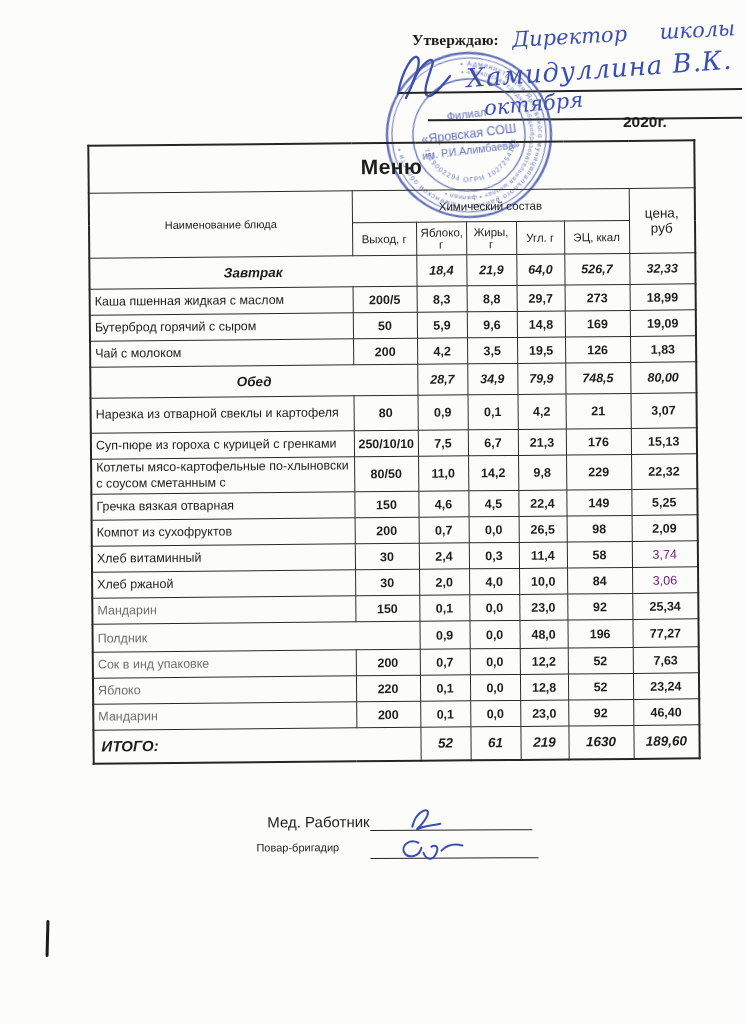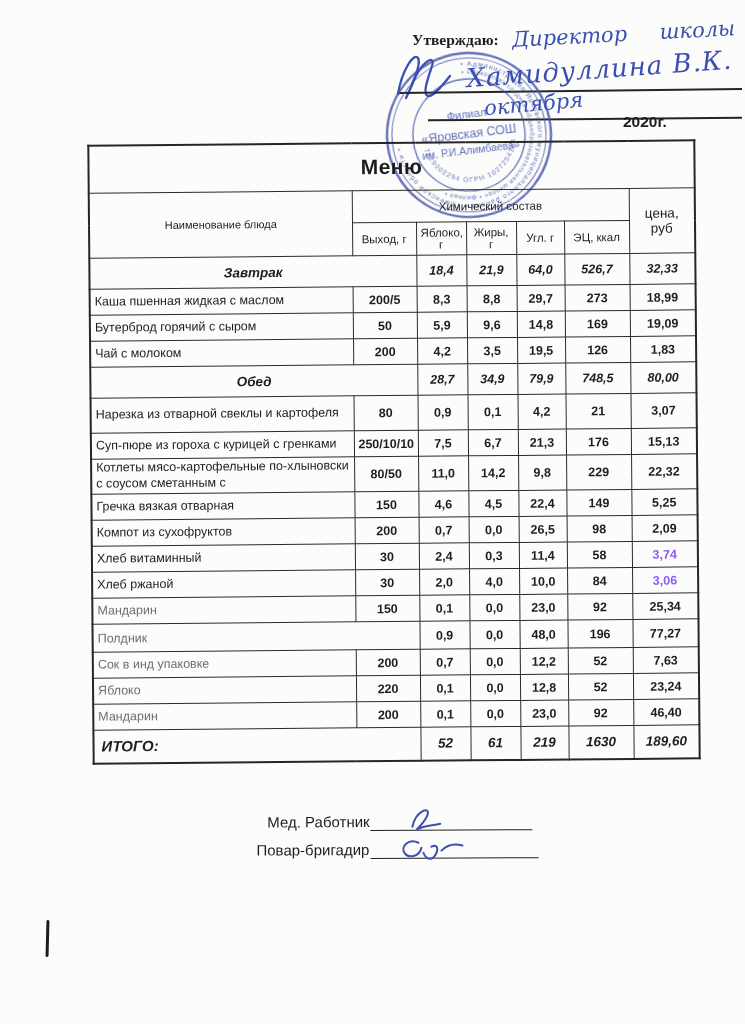--- a/index.html
+++ b/index.html
@@ -48,27 +48,27 @@
   tr.r-snack{height:28px;}
   tr.r-total{height:33px;}
   .c-name{font-size:12.5px;line-height:1.25;}
   .c-num{font-size:12.5px;font-weight:bold;text-align:center;}
   .r-section .c-sec{font-weight:bold;font-style:italic;font-size:13.5px;text-align:center;}
   .r-section .c-num{font-style:italic;}
   .r-total .c-sec{font-weight:bold;font-style:italic;font-size:15px;text-align:left;padding-left:7px;}
   .r-total .c-num{font-style:italic;font-size:13.5px;}
   .r-snack .c-sec{font-size:12.5px;color:#6e6e6e;text-align:left;}
   .muted{color:#6e6e6e;}
-  .mutedp{color:#8b5cf6;font-weight:bold;margin-top:24px;}
+  .mutedp{color:#701a75;font-weight:normal;margin-top:24px;}
 
   
   .footer-wrap{position:absolute;left:0;top:0;width:745px;transform:rotate(-0.3deg);}
   .med-label{position:absolute;left:263px;top:813px;font-size:15px;}
   .med-line{position:absolute;left:366px;top:830px;width:162px;border-top:1.8px solid #222;}
-  .cook-label{position:absolute;left:252px;top:841px;font-size:15px;}
+  .cook-label{position:absolute;left:252px;top:841px;font-size:11px;}
   .cook-line{position:absolute;left:366px;top:858px;width:168px;border-top:1.8px solid #222;}
   .med-sig-svg{position:absolute;left:402px;top:804px;}
   .cook-sig-svg{position:absolute;left:390px;top:833px;}
 
   .pen-mark{position:absolute;left:46px;top:920px;width:3px;height:37px;background:#1c1c1c;border-radius:2px;transform:rotate(1.5deg);}
 </style>
 </head>
 <body style="--ink: #3b4fb2; --stamp: #4353ae; background: rgb(252, 252, 250);">
 
 <span class="approve-label">Утверждаю:</span>

